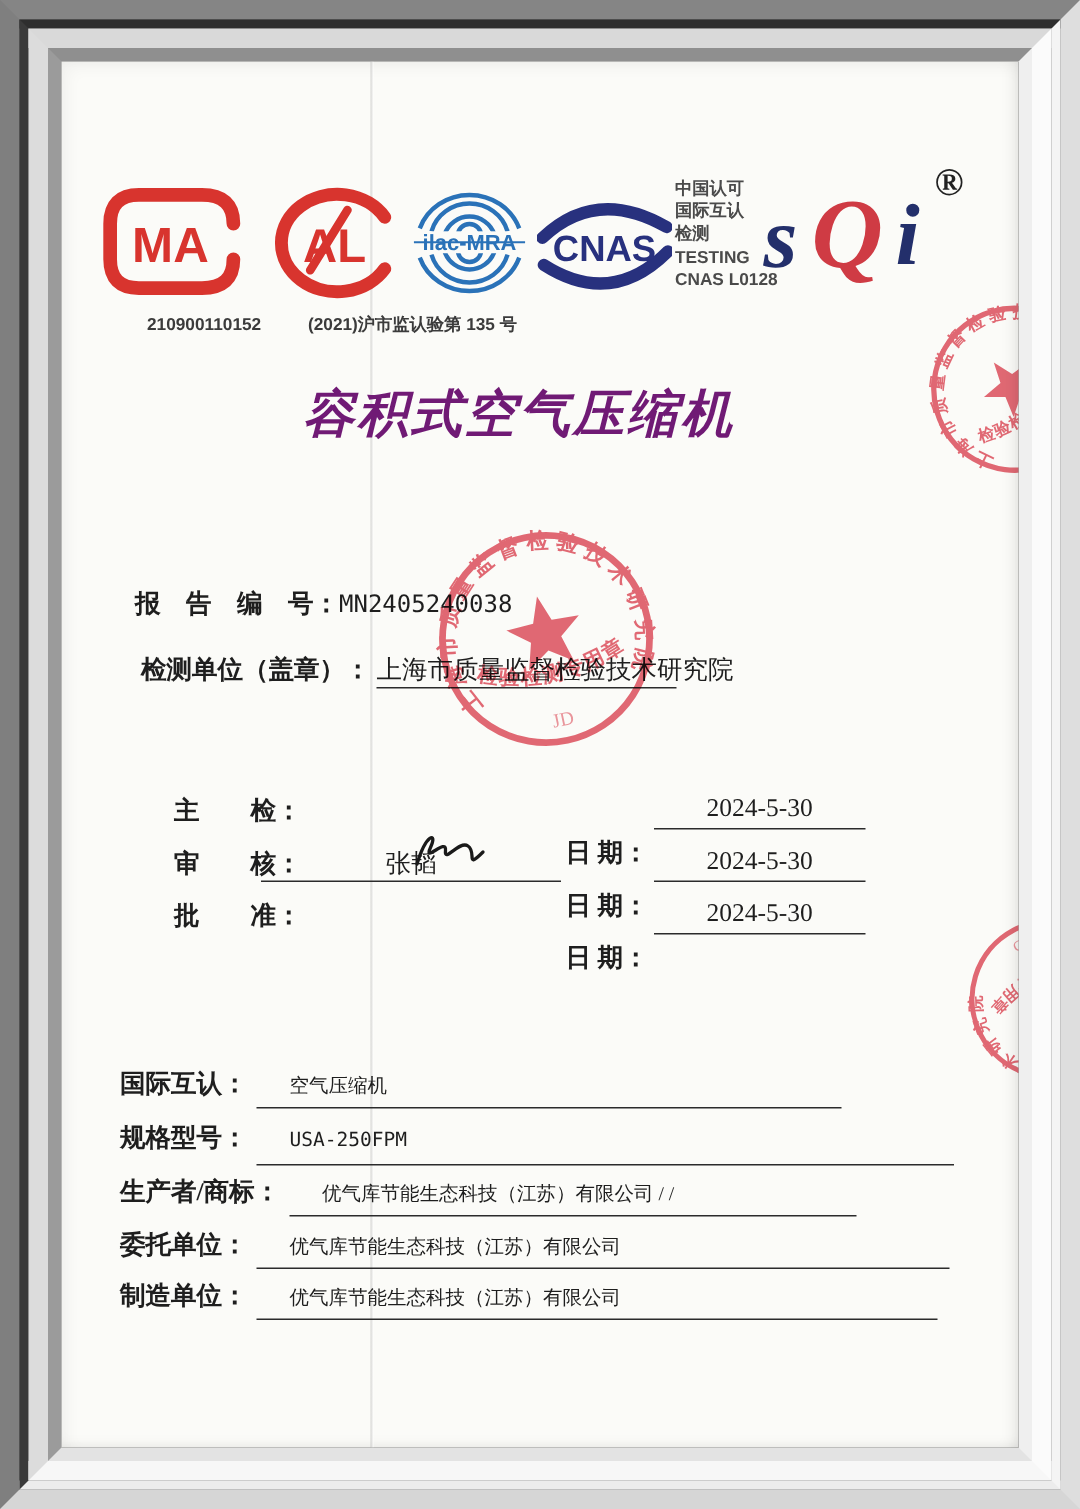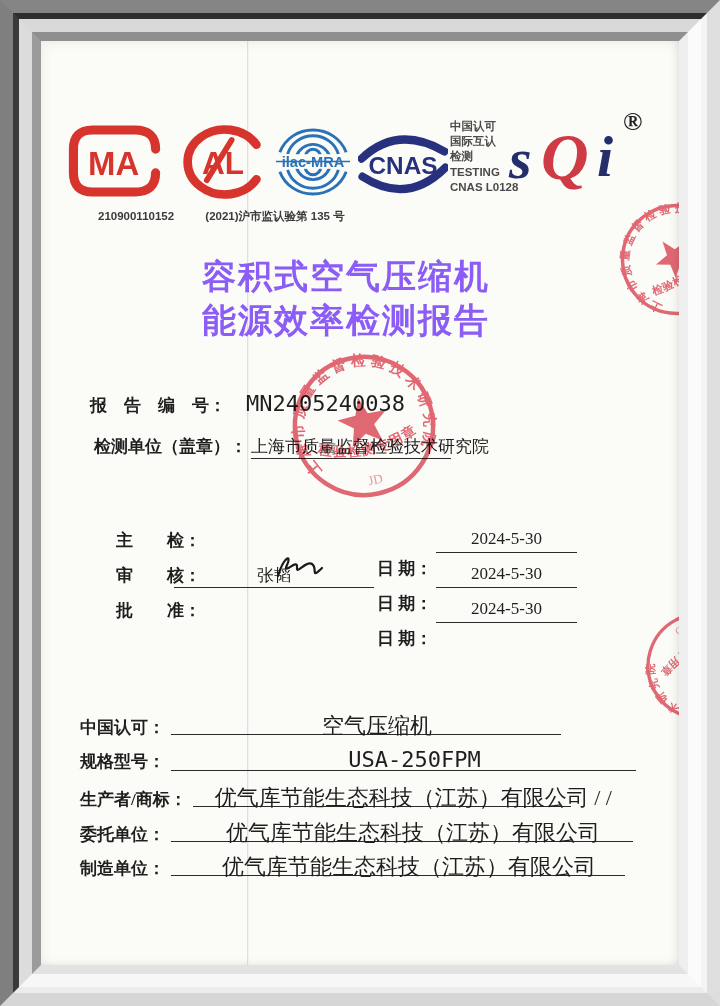--- a/index.html
+++ b/index.html
@@ -18,38 +18,38 @@
   .acc-lines{position:absolute;left:409px;top:6px;font-family:"Liberation Sans","DejaVu Sans",sans-serif;font-size:11.5px;line-height:1.32;color:#4a4a4a;font-weight:bold;white-space:nowrap;}
   .sqi{position:absolute;left:466px;top:-4px;width:150px;height:104px;font-style:italic;font-weight:bold;font-family:"Liberation Serif",serif;}
   .sqi .s{font-size:58px;color:#232f6b;position:absolute;left:2px;top:16px;}
   .sqi .q{font-size:66px;color:#cf3b44;position:absolute;left:34px;top:10px;}
   .sqi .i{font-size:58px;color:#232f6b;position:absolute;left:90px;top:14px;}
   .sqi .reg{font-size:26px;color:#222;position:absolute;left:116px;top:-2px;font-style:normal;}
   
   .docnums{position:absolute;top:168px;left:57px;font-family:"Liberation Sans","DejaVu Sans",sans-serif;font-size:11.5px;color:#3b3b3b;font-weight:bold;}
   .docnums .n2{margin-left:28px;}
   
-  .title{position:absolute;top:214px;left:0;width:610px;text-align:center;font-size:34px;font-weight:bold;letter-spacing:2px;line-height:44px;color:#8b5cf6;}
+  .title{position:absolute;top:214px;left:0;width:610px;text-align:center;font-size:34px;font-weight:bold;letter-spacing:2px;line-height:44px;color:#701a75;font-style:italic;}
   
   .abs{position:absolute;}
   .lbl{font-size:17px;font-weight:600;white-space:nowrap;}
   .ul{display:inline-block;border-bottom:1.6px solid #2b2b2b;text-align:center;white-space:nowrap;}
   .mono{font-family:"DejaVu Sans Mono","Liberation Mono",monospace;}
   .report-row{top:350px;left:49px;}
-  .report-row .num{font-size:22px;margin-left:20px;}
+  .report-row .num{font-size:16px;margin-left:0;}
   .unit-row{top:394px;left:53px;}
   .unit-row .ul{width:200px;font-size:17px;vertical-align:baseline;}
   .sigrow{left:0;width:100%;height:26px;}
   .sigrow .role{position:absolute;left:51px;margin-left:24px;}
   .sigrow .ul1{position:absolute;left:133px;width:200px;height:23px;font-size:17px;}
   .sigrow .dlbl{position:absolute;left:336px;margin-top:28px;}
   .sigrow .ul2{position:absolute;left:395px;width:141px;height:23px;font-size:17px;}
   .scribble{position:absolute;left:98px;top:-12px;}
   .prow{left:39px;width:100%;height:26px;}
-  .prow .ul{height:23px;font-size:22px;text-align:center;vertical-align:baseline;margin-left:6px;}
+  .prow .ul{height:23px;font-size:13px;text-align:left;vertical-align:baseline;margin-left:6px;}
   .prow .ul span{padding-left:22px;}
   .stamp{position:absolute;mix-blend-mode:multiply;opacity:.85;}
   .stamp-main{left:238px;top:300px;transform:rotate(-12deg);}
   .stamp-tr{left:569px;top:152px;transform:rotate(-38deg);}
   .stamp-br{left:595px;top:561px;transform:rotate(152deg);}
 </style>
 </head>
 <body>
 
 <div class="scene">
@@ -106,21 +106,20 @@
       </div>
     </div>
 
     <div class="docnums">
       <span class="n1">210900110152</span>
       <span class="n2">(2021)沪市监认验第 135 号</span>
     </div>
 
     <div class="title">
       <div>容积式空气压缩机</div>
-      <div>能源效率检测报告</div>
     </div>
 
     <div class="abs report-row">
       <span class="lbl">报　告　编　号：</span><span class="mono num">MN2405240038</span>
     </div>
     <div class="abs unit-row">
       <span class="lbl">检测单位（盖章）：</span>
       <span class="ul" style="width:200px"><span>上海市质量监督检验技术研究院</span></span>
     </div>
 
@@ -139,21 +138,21 @@
       <span class="dlbl lbl">日 期：</span>
       <span class="ul2 ul"><span>2024-5-30</span></span>
     </div>
     <div class="abs sigrow" style="top:558px">
       <span class="role lbl">批　　准：</span>
       <span class="dlbl lbl">日 期：</span>
       <span class="ul2 ul"><span>2024-5-30</span></span>
     </div>
 
     <div class="abs prow" style="top:670px">
-      <span class="lbl">中国认可：</span><span class="ul" style="width:390px"><span>空气压缩机</span></span>
+      <span class="lbl">国际互认：</span><span class="ul" style="width:390px"><span>空气压缩机</span></span>
     </div>
     <div class="abs prow" style="top:706px">
       <span class="lbl">规格型号：</span><span class="ul mono" style="width:465px"><span>USA-250FPM</span></span>
     </div>
     <div class="abs prow" style="top:742px">
       <span class="lbl">生产者/商标：</span><span class="ul" style="width:378px"><span>优气库节能生态科技（江苏）有限公司 / /</span></span>
     </div>
     <div class="abs prow" style="top:777px">
       <span class="lbl">委托单位：</span><span class="ul" style="width:462px"><span>优气库节能生态科技（江苏）有限公司</span></span>
     </div>

